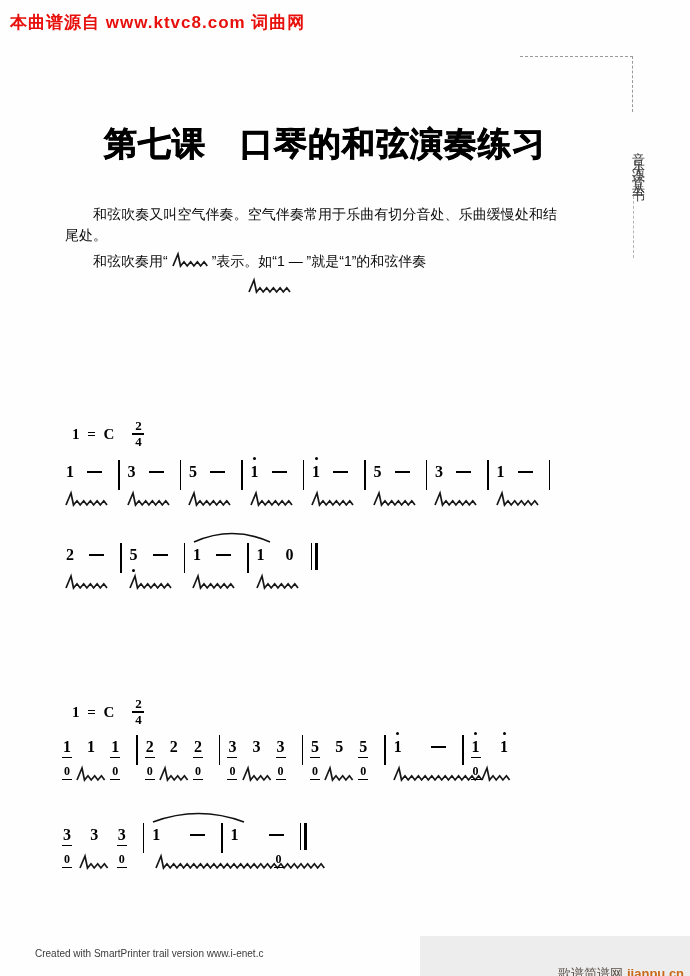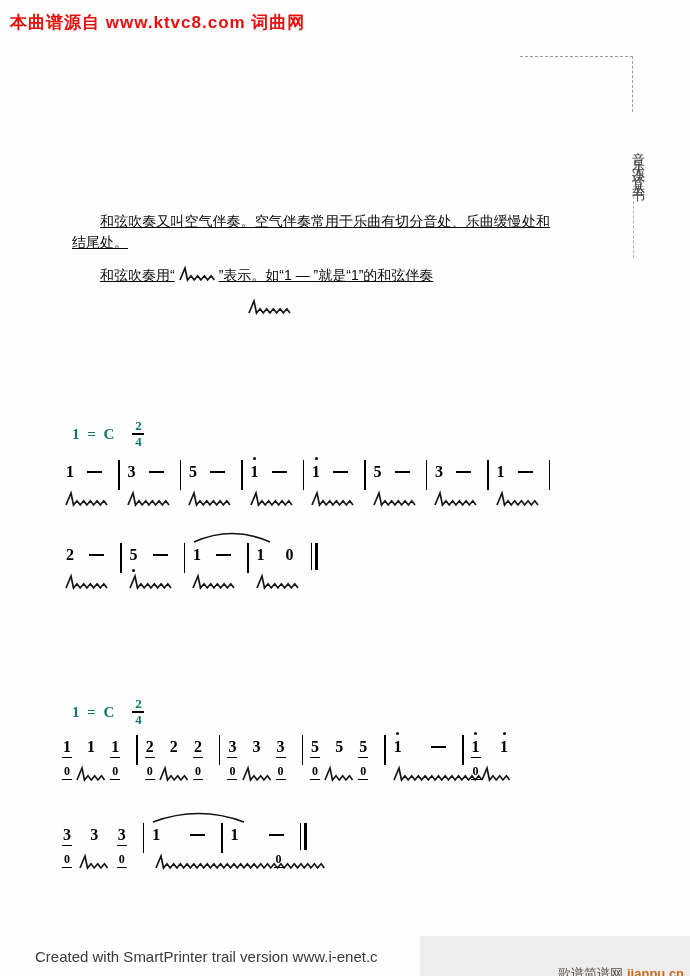--- a/index.html
+++ b/index.html
@@ -15,29 +15,29 @@
 
   .side-text{position:absolute;left:629px;top:142px;writing-mode:vertical-rl;
     font-size:13px;letter-spacing:6px;color:#3f3f3f;}
 
   .title{position:absolute;left:45px;top:122px;width:560px;margin:0;text-align:center;
     font-size:33px;font-weight:900;color:#000;letter-spacing:1px;
     font-family:"Liberation Sans",sans-serif;-webkit-text-stroke:0.8px #000;}
 
   .body-text{position:absolute;left:60px;top:199px;width:502px;font-size:14px;
     line-height:21px;color:#0a0a0a;text-align:justify;}
-  .body-text p{margin:12px;text-indent:2em;text-decoration:underline;}
+  .body-text p{margin:5px;text-indent:2em;}
   .winline{display:inline-block;vertical-align:-3px;margin:0 4px;}
   .wave-below{margin-left:188px;margin-top:2px;height:18px;}
 
   .ex-head{position:absolute;left:45px;width:560px;margin:0;text-align:center;
     font-size:19px;font-weight:700;letter-spacing:5px;color:#000;}
 
   .keysig{position:absolute;display:flex;align-items:center;
-    font-family:"Liberation Serif",serif;font-weight:bold;font-size:15px;color:#0f766e;}
+    font-family:"Liberation Serif",serif;font-weight:bold;font-size:15px;color:#000000;}
   .keysig .key{letter-spacing:2px;}
   .frac{display:inline-flex;flex-direction:column;align-items:center;margin-left:16px;
     font-size:13px;line-height:12px;}
   .frac b{font-weight:bold;}
   .frac .fl{display:block;width:12px;height:2px;background:#000;margin:1px 0;}
 
   .line-slot{position:absolute;}
   .score-line{position:relative;display:flex;align-items:flex-start;padding-top:8px;width:100%;}
   .measure{display:flex;flex-direction:column;flex-basis:0;padding-left:7px;min-width:0;}
   .mtop{display:flex;justify-content:space-between;align-items:flex-start;
@@ -61,37 +61,38 @@
   .dbar{display:flex;gap:2.5px;margin-top:-3px;flex:0 0 auto;}
   .dbar i{display:block;width:1.5px;height:27px;background:#000;}
   .dbar i:last-child{width:3.5px;}
   .wavecell{display:block;}
   .wavecell svg,.winline svg,.wave-below svg,.tie svg{display:block;}
   .w-xl{position:absolute;left:4px;top:0;}
   .tie{position:absolute;top:-8px;height:14px;}
 
   .gray-strip{position:absolute;left:420px;top:936px;width:270px;height:40px;
     background:var(--margin-gray,#ededed);}
-  .footer-left{position:absolute;left:35px;top:948px;font-size:15px;color:#3a3a3a;}
+  .footer-left{position:absolute;left:35px;top:948px;font-size:10px;color:#3a3a3a;}
   .footer-right{position:absolute;left:558px;top:949px;font-size:13px;white-space:nowrap;margin-top:16px;}
   .fr-gray{color:#5c5148;}
   .fr-orange{color:var(--domain-orange,#c96a1a);font-weight:bold;margin-left:4px;}
 </style>
 </head>
 <body>
 
 <div id="page">
 
   <div class="watermark">本曲谱源自 www.ktvc8.com 词曲网</div>
 
   <div class="dash-h"></div>
   <div class="dash-v"></div>
   <div class="dash-v2"></div>
   <div class="side-text">音乐大课堂丛书</div>
 
+  <h1 class="title">第七课　口琴的和弦演奏练习</h1>
 
   <div class="body-text">
     <p>和弦吹奏又叫空气伴奏。空气伴奏常用于乐曲有切分音处、乐曲缓慢处和结尾处。</p>
     <p><span>和弦吹奏用“</span><span class="winline"><svg width="36" height="18" viewBox="0 0 36 18">
             <path d="M1 15 L6 3 L8.5 15 l3.5 -4.2 l3.2 4.2 l3.5 -4.2 l3.2 4.2 l3.5 -4.2 l3.2 4.2 l3.5 -4.2 l3.2 4.2" fill="none" stroke="#161616" stroke-width="1.7"></path>
           </svg></span><span>”表示。如“1 — ”就是“1”的和弦伴奏</span></p>
     <div class="wave-below">
         <svg width="46" height="18" viewBox="0 0 46 18">
           <path d="M1 15 L6 3 L8.5 15 l3.5 -4.2 l3.2 4.2 l3.5 -4.2 l3.2 4.2 l3.5 -4.2 l3.2 4.2 l3.5 -4.2 l3.2 4.2 l3.5 -4.2 l3.2 4.2" fill="none" stroke="#161616" stroke-width="1.7"></path>
         </svg>

